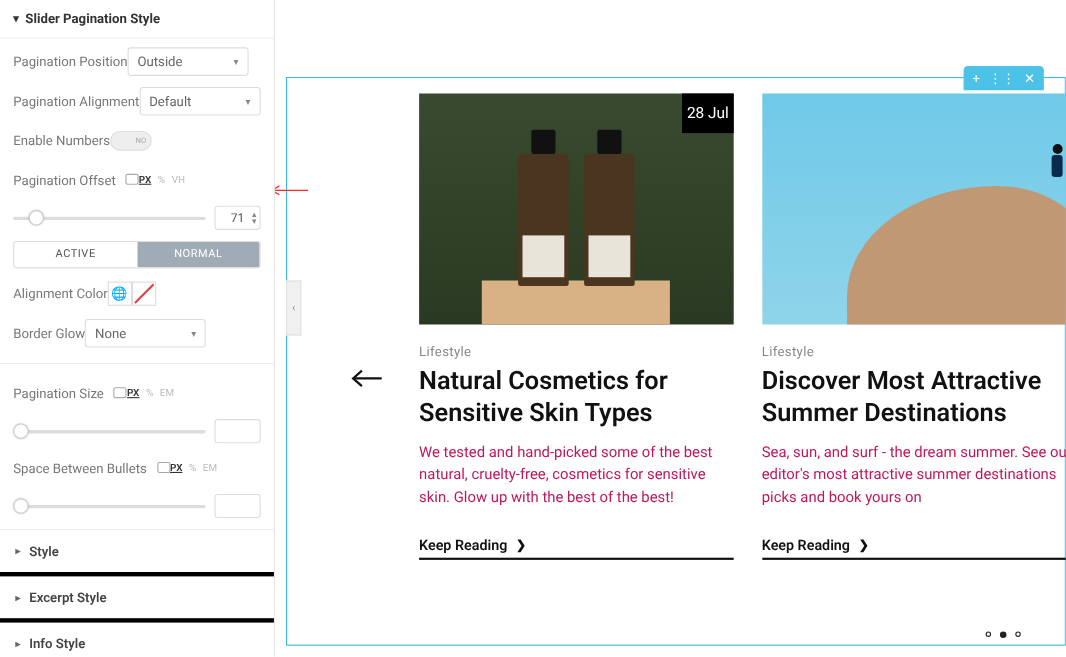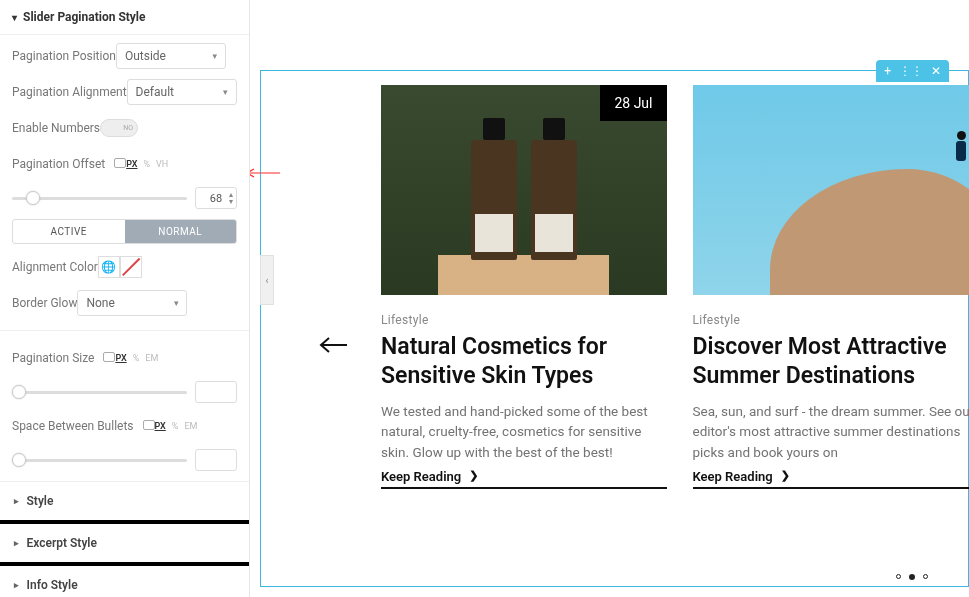--- a/index.html
+++ b/index.html
@@ -38,34 +38,34 @@
 .edit-handle { position: absolute; top: 60px; right: 20px; background: #4cc2e6; color: #fff; display: flex; gap: 8px; padding: 4px 8px; border-radius: 4px 4px 0 0; font-size: 12px; z-index: 5; }
 .edit-handle span { cursor: pointer; }
 .canvas { position: absolute; top: 70px; left: 10px; right: 0; bottom: 10px; border: 1.5px solid #3db7db; }
 .collapse-tab { position: absolute; left: -1px; top: 184px; width: 14px; height: 50px; background: #f0f0f0; border: 1px solid #e0e0e0; display: flex; align-items: center; justify-content: center; font-size: 10px; color: #888; cursor: pointer; }
 .slider-nav { position: absolute; top: 260px; left: 58px; font-size: 26px; font-weight: 300; cursor: pointer; color: #111; }
 .arrow-svg { width: 30px; height: 20px; stroke: #111; stroke-width: 2; fill: none; }
 .cards { position: absolute; top: 14px; left: 120px; right: -10px; display: flex; gap: 26px; }
 .card { width: 340px; display: flex; flex-direction: column; }
 .card-img { width: 100%; height: 210px; background: #888; position: relative; }
 .card-img.cosm { background: linear-gradient(#3a4a30, #2a3a22); display:flex; align-items:flex-end; justify-content:center; }
-.date-badge { position: absolute; top: 0; right: 0; background: #000; color: #fff; padding: 10px 14px; font-size: 14px; }
+.date-badge { position: absolute; top: 0; right: 0; background: #000; color: #fff; padding: 10px 4px; font-size: 14px; }
 .bottles { display:flex; gap:14px; margin-bottom:35px; }
 .bottle { width:46px; height:120px; background:#4a3620; border-radius:4px 4px 2px 2px; position:relative; }
 .bottle::before { content:""; position:absolute; top:-22px; left:12px; width:22px; height:22px; background:#111; border-radius:2px; }
 .bottle::after { content:""; position:absolute; bottom:8px; left:4px; right:4px; height:38px; background:#e8e4da; }
 .board { position:absolute; bottom:0; left:20%; right:20%; height:40px; background:#d8b184; }
 .card-img.beach { background: linear-gradient(#6fc9e8, #8fd4ea); display:flex; align-items:flex-end; justify-content:flex-end; }
 .rock { width:80%; height:60%; background:#c19874; border-radius:60% 40% 0 0 / 80% 60% 0 0; margin-right:-20px; position:relative; }
 .person { position:absolute; top:-38px; right:30px; width:14px; height:38px; }
 .person .head{width:9px;height:9px;border-radius:50%;background:#111;margin:0 auto;}
 .person .body{width:10px;height:20px;background:#0a2a4a;margin:1px auto 0;border-radius:3px;}
 .cat { font-size: 12px; color: #888; margin: 18px 0 6px; letter-spacing: .3px; }
 .card h2 { font-size: 23px; font-weight: 600; color: #111; line-height: 1.25; margin-bottom: 10px; }
-.excerpt { font-size: 13.5px; color: #737373; line-height: 1.55; margin-bottom: 6px; }
+.excerpt { font-size: 13.5px; color: #be185d; line-height: 1.55; margin-bottom: 26px; }
 .keep { font-size: 13px; font-weight: 600; color: #111; display: inline-flex; align-items: flex-start; gap: 8px; border-bottom: 2px solid #111; padding-bottom: 3px; cursor: pointer; }
 .keep .chv { font-size: 11px; }
 .dots { position: absolute; right: 40px; bottom: 6px; display: flex; gap: 8px; }
 .dot { width: 6px; height: 6px; border-radius: 50%; background: #222; }
 .dot.inactive { background: #fff; border:1px solid #222; width:5px; height:5px; }
 
 
 .anno-arrow { position: absolute; top: 163px; left: 241px; width: 40px; height: 10px; pointer-events: none; }
 .anno-arrow svg { stroke: #ff2a2a; stroke-width: 1.2; fill: none; }
 </style>
@@ -112,21 +112,21 @@
         <span class="u-active">PX</span>
         <span>%</span>
         <span>VH</span>
       </div>
     </div>
     <div class="slider-row">
       <div class="track">
         <div class="thumb" style="left:8%;"></div>
       </div>
       <div class="nbox">
-        <span>68</span>
+        <span>71</span>
         <span style="position:absolute;right:3px;font-size:8px;line-height:7px;color:#888;">▴<br>▾</span>
       </div>
     </div>
 
     <div class="tab-group">
       <div class="tab-btn">ACTIVE</div>
       <div class="tab-btn active">NORMAL</div>
     </div>
 
     <div class="row color-row">

